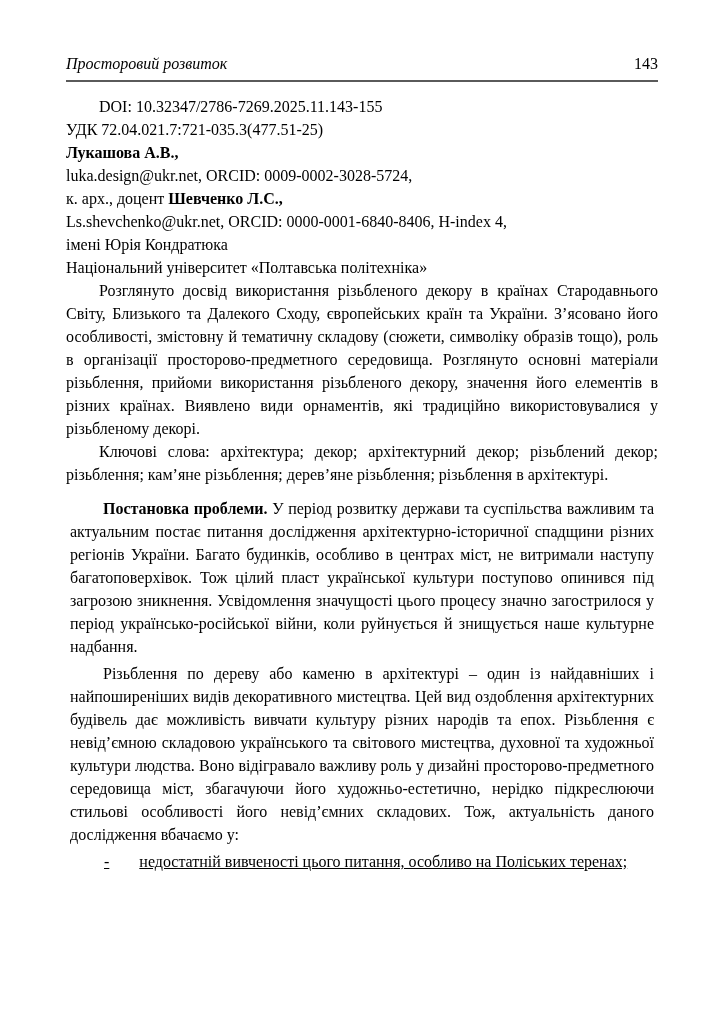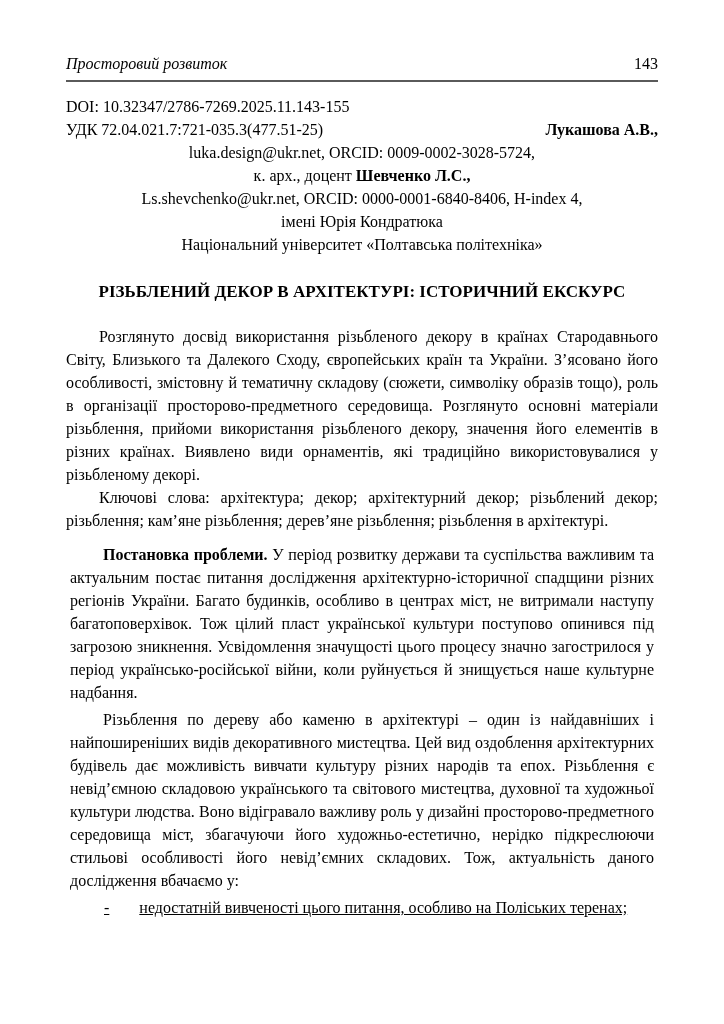--- a/index.html
+++ b/index.html
@@ -29,29 +29,31 @@
   .journal-name {
     font-style: italic;
   }
   .header-rule {
     border: none;
     border-top: 2px solid #5a5a5a;
     margin: 5px 0 13px 0;
   }
   .doi-line {
     text-align: left;
+    margin-left: 33px;
   }
   .udk-row {
     display: flex;
     justify-content: space-between;
     align-items: baseline;
+    flex-direction: column;
   }
   .bold { font-weight: bold; }
   .authors-block {
-    text-align: center;
+    text-align: left;
   }
   .article-title {
     text-align: center;
     font-weight: bold;
     font-size: 17px;
     margin: 24px 0 22px 0;
   }
   .abstract, .keywords {
     text-align: justify;
     text-indent: 33px;
@@ -98,21 +100,20 @@
   <div class="authors-block">
     <div>luka.design@ukr.net, ORCID: 0009-0002-3028-5724,</div>
     <div>
       <span>к. арх., доцент </span><span class="bold">Шевченко Л.С.,</span>
     </div>
     <div>Ls.shevchenko@ukr.net, ORCID: 0000-0001-6840-8406, H-index 4,</div>
     <div>імені Юрія Кондратюка</div>
     <div>Національний університет «Полтавська політехніка»</div>
   </div>
 
-  <h1 class="article-title">РІЗЬБЛЕНИЙ ДЕКОР В АРХІТЕКТУРІ: ІСТОРИЧНИЙ ЕКСКУРС</h1>
 
   <p class="abstract">Розглянуто досвід використання різьбленого декору в країнах Стародавнього Світу, Близького та Далекого Сходу, європейських країн та України. З’ясовано його особливості, змістовну й тематичну складову (сюжети, символіку образів тощо), роль в організації просторово-предметного середовища. Розглянуто основні матеріали різьблення, прийоми використання різьбленого декору, значення його елементів в різних країнах. Виявлено види орнаментів, які традиційно використовувалися у різьбленому декорі.</p>
 
   <p class="keywords">Ключові слова: архітектура; декор; архітектурний декор; різьблений декор; різьблення; кам’яне різьблення; дерев’яне різьблення; різьблення в архітектурі.</p>
 
   <p class="body-par">
     <span class="bold">Постановка проблеми.</span><span> У період розвитку держави та суспільства важливим та актуальним постає питання дослідження архітектурно-історичної спадщини різних регіонів України. Багато будинків, особливо в центрах міст, не витримали наступу багатоповерхівок. Тож цілий пласт української культури поступово опинився під загрозою зникнення. Усвідомлення значущості цього процесу значно загострилося у період українсько-російської війни, коли руйнується й знищується наше культурне надбання.</span>
   </p>
 
   <p class="body-par">Різьблення по дереву або каменю в архітектурі – один із найдавніших і найпоширеніших видів декоративного мистецтва. Цей вид оздоблення архітектурних будівель дає можливість вивчати культуру різних народів та епох. Різьблення є невід’ємною складовою українського та світового мистецтва, духовної та художньої культури людства. Воно відігравало важливу роль у дизайні просторово-предметного середовища міст, збагачуючи його художньо-естетично, нерідко підкреслюючи стильові особливості його невід’ємних складових. Тож, актуальність даного дослідження вбачаємо у:</p>

